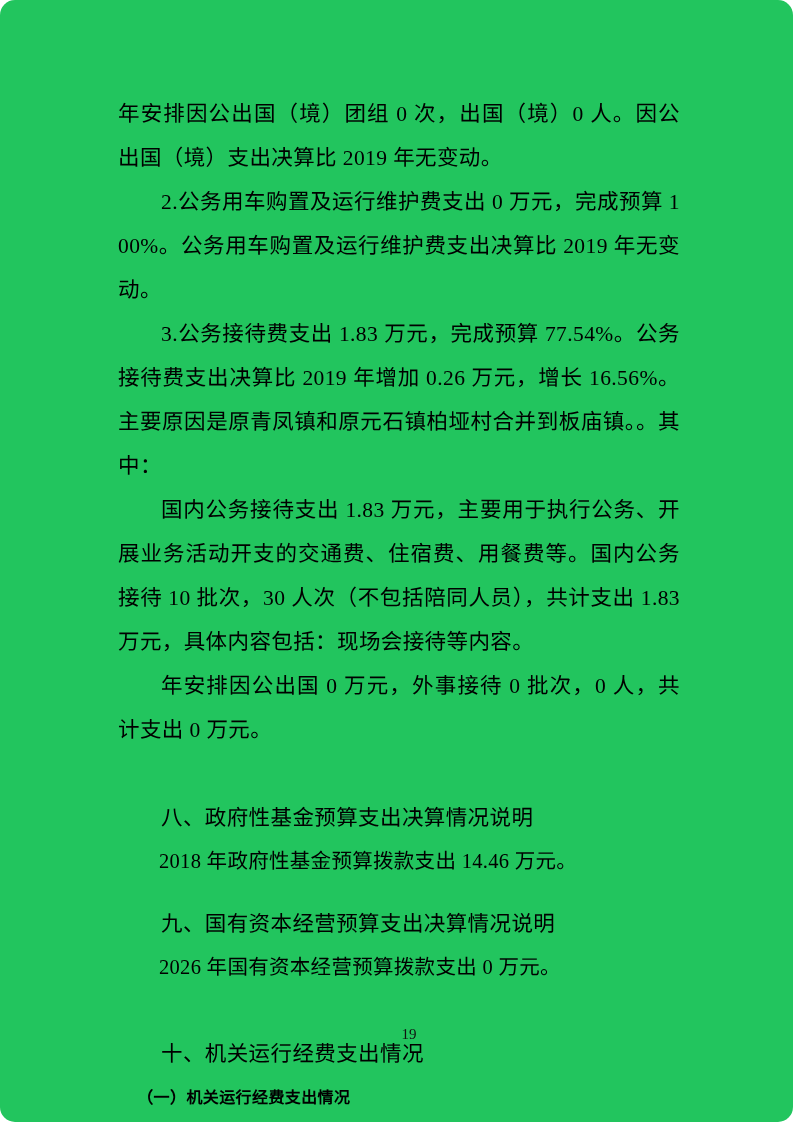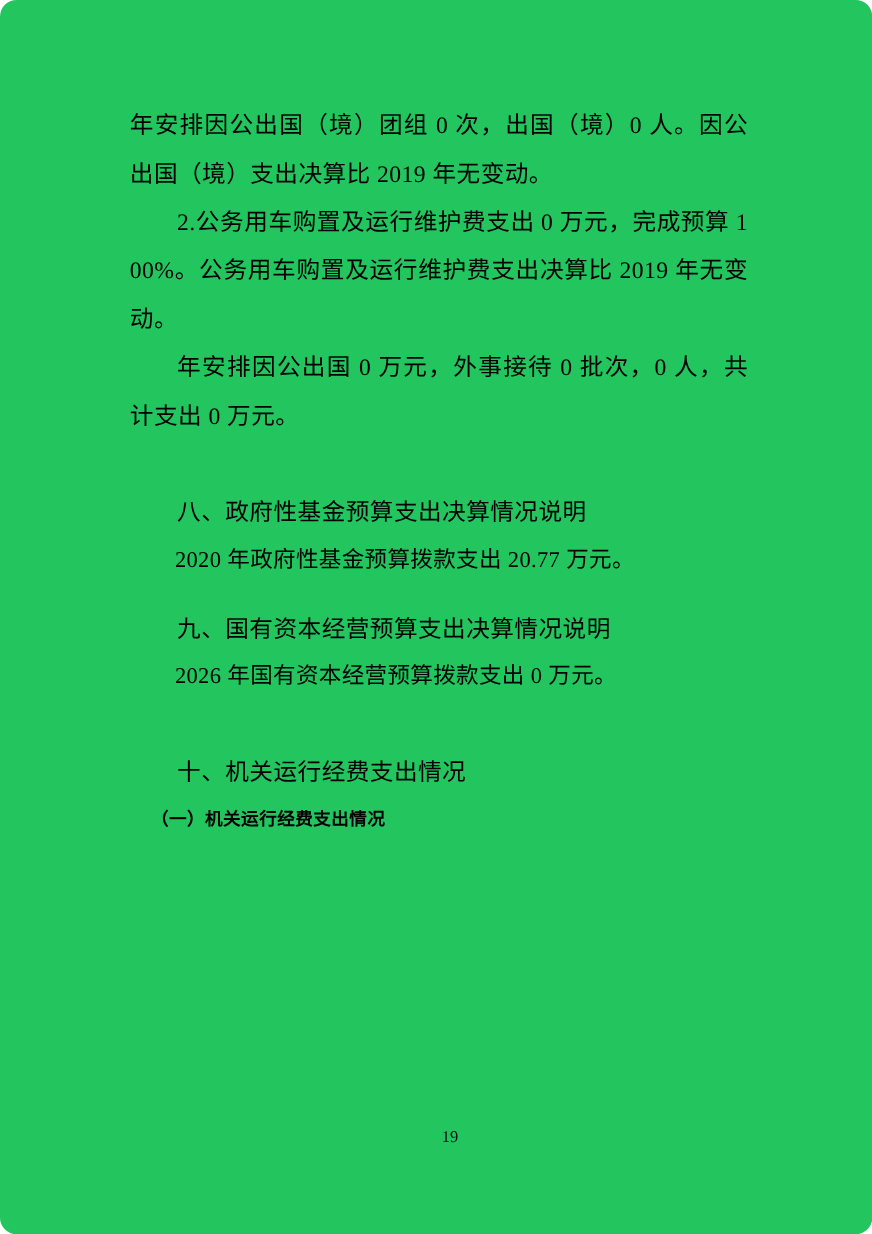--- a/index.html
+++ b/index.html
@@ -81,28 +81,30 @@
 </head>
 <body>
 
 <div class="page">
   <div class="content">
 
     <p class=""><span>年安排因公出国（境）团组 0 次，出国（境）0 人。因公出国（境）支出决算比 2019 年无变动。</span></p>
 
     <p class="indent"><span class="b">2.公务用车购置及运行维护费支出</span><span> 0 万元，完成预算 100%。公务用车购置及运行维护费支出决算比 2019 年无变动。</span></p>
 
+    <p class="indent"><span class="b">3.公务接待费支出</span><span> 1.83 万元，完成预算 77.54%。公务接待费支出决算比 2019 年增加 0.26 万元，增长 16.56%。主要原因是原青凤镇和原元石镇柏垭村合并到板庙镇。。其中：</span></p>
 
+    <p class="indent"><span class="b">国内公务接待支出</span><span> 1.83 万元，主要用于执行公务、开展业务活动开支的交通费、住宿费、用餐费等。国内公务接待 10 批次，30 人次（不包括陪同人员），共计支出 1.83 万元，具体内容包括：现场会接待等内容。</span></p>
 
     <p class="indent"><span class="b">年安排因公出国</span><span> 0 万元，外事接待 0 批次，0 人，共计支出 0 万元。</span></p>
 
     <div class="gap-lg"></div>
 
     <p class="heading">八、政府性基金预算支出决算情况说明</p>
-    <p class="body-line">2020 年政府性基金预算拨款支出 20.77 万元。</p>
+    <p class="body-line">2018 年政府性基金预算拨款支出 14.46 万元。</p>
 
     <div class="gap-md"></div>
 
     <p class="heading">九、国有资本经营预算支出决算情况说明</p>
     <p class="body-line">2026 年国有资本经营预算拨款支出 0 万元。</p>
 
     <div class="gap-lg"></div>
 
     <p class="heading">十、机关运行经费支出情况</p>
     <p class="heading-sub">（一）机关运行经费支出情况</p>

